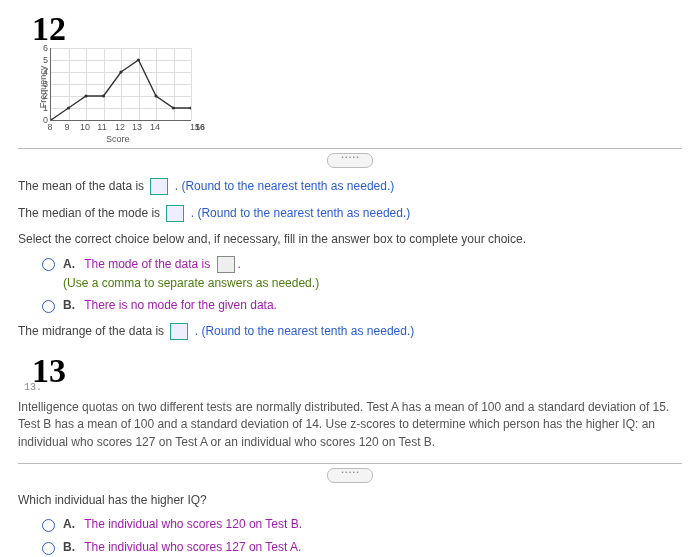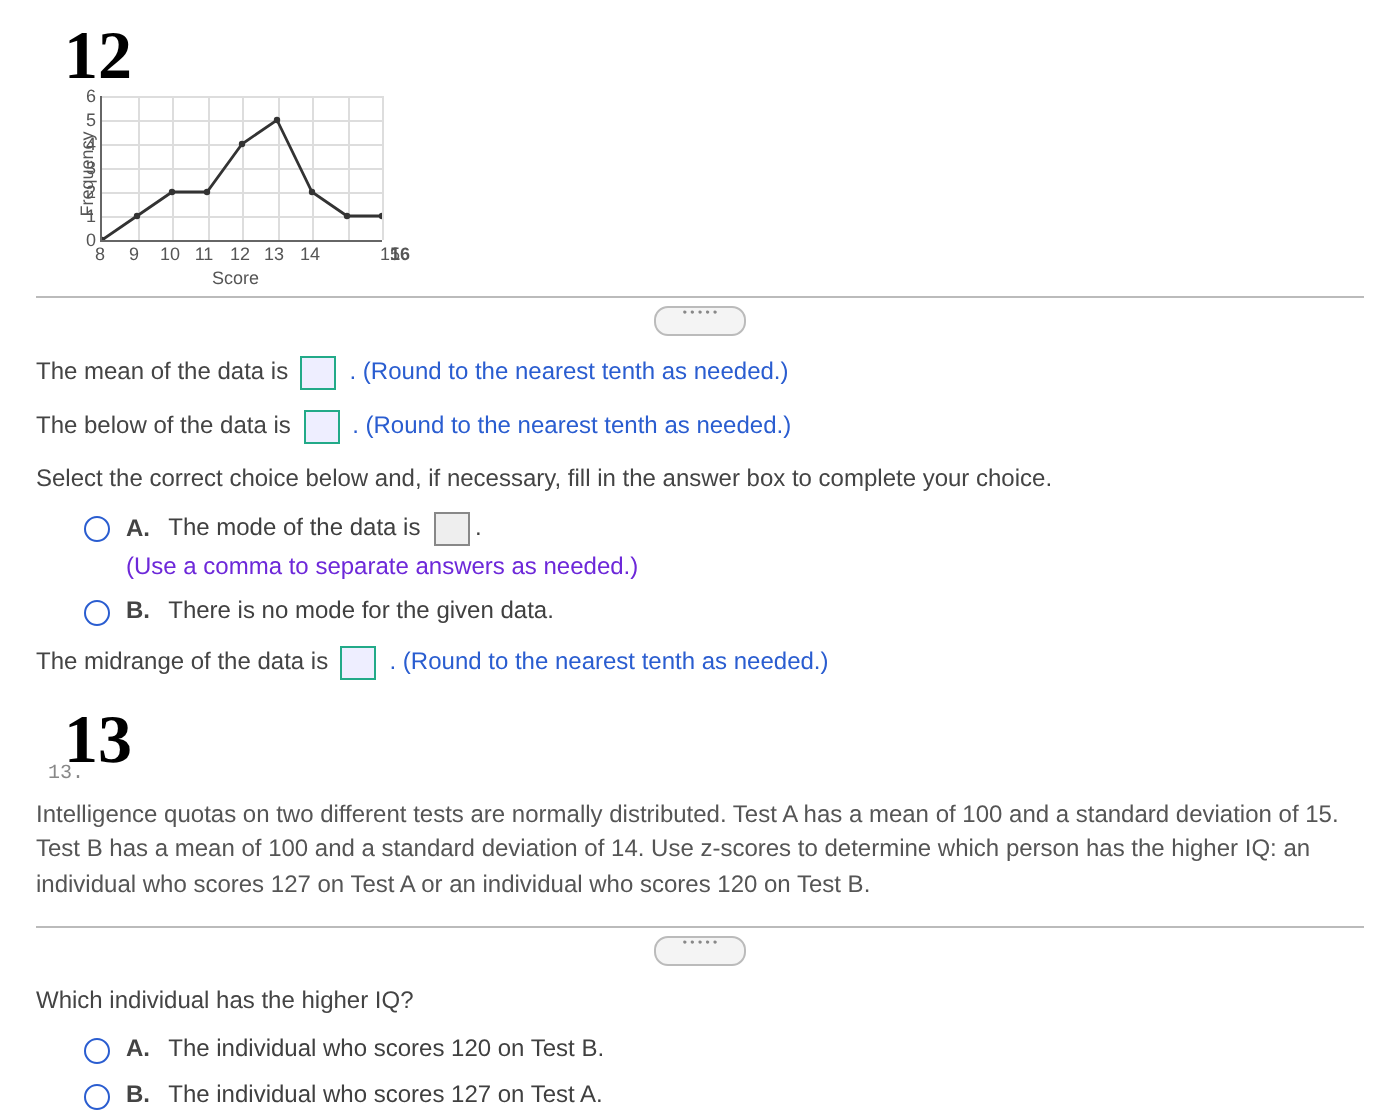--- a/index.html
+++ b/index.html
@@ -69,22 +69,22 @@
     border:1px solid #2a8; background:#eef; vertical-align:middle;
     margin: 0 3px;
   }
   .inbox.gray { border-color:#888; background:#eee;}
   .choice { margin: 8px 0 8px 24px; display:flex; align-items:flex-start;}
   .radio {
     width:11px; height:11px; border:1px solid #2a5dd0; border-radius:50%;
     margin-right:8px; flex:0 0 auto; margin-top:2px;
   }
   .clab { font-weight:bold; color:#444; margin-right:6px;}
-  .choicetxt { color:#404040;}
-  .subhint { color:#6d28d9; display:block; margin-top:3px;text-align:center;}
+  .choicetxt { color:#a21caf;}
+  .subhint { color:#4d7c0f; display:block; margin-top:3px;text-align:center;}
   .q13hand { margin-top:14px;}
   .pnum { font-size:10px; color:#888; margin-left:6px; margin-top:-6px;font-family:Liberation Mono, monospace;}
   .para { margin-top:6px; line-height:1.45; color:#555;}
 </style>
 </head>
 <body>
 
 <div class="hand">12</div>
 
 <div class="top-row">
@@ -144,21 +144,21 @@
 <hr class="sep">
 <div class="divbump">• • • • •</div>
 
 <div class="line">
   <span>The mean of the data is </span>
   <span class="inbox"></span>
   <span class="hint">. (Round to the nearest tenth as needed.)</span>
 </div>
 
 <div class="line">
-  <span>The below of the data is </span>
+  <span>The median of the mode is </span>
   <span class="inbox"></span>
   <span class="hint">. (Round to the nearest tenth as needed.)</span>
 </div>
 
 <div class="line">Select the correct choice below and, if necessary, fill in the answer box to complete your choice.</div>
 
 <div class="choice">
   <div class="radio"></div>
   <div>
     <span class="clab">A.</span>

